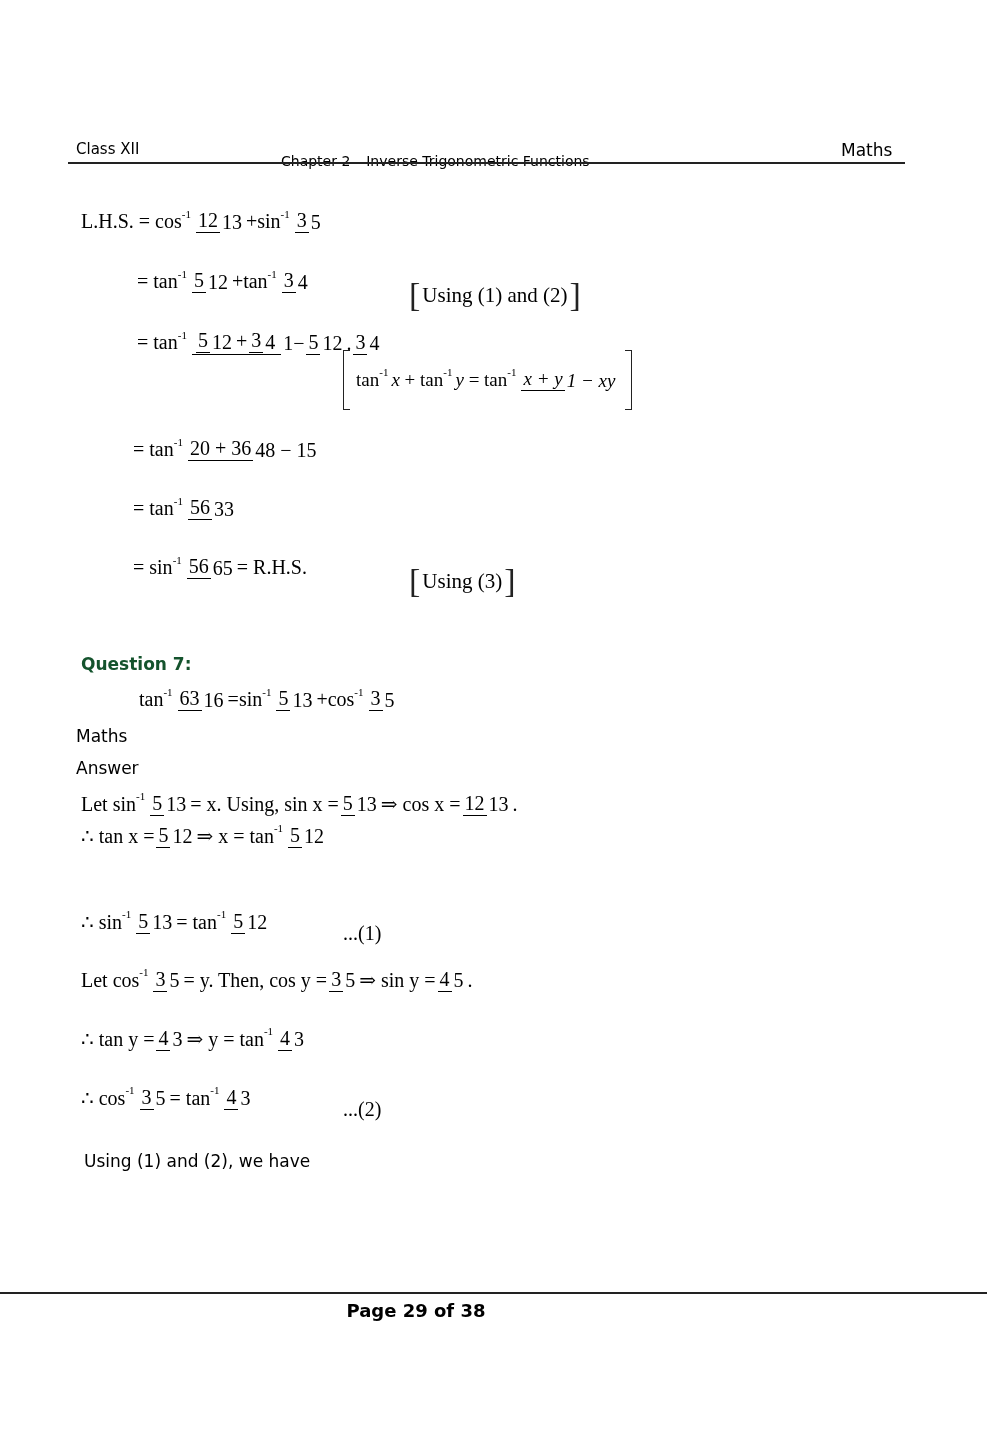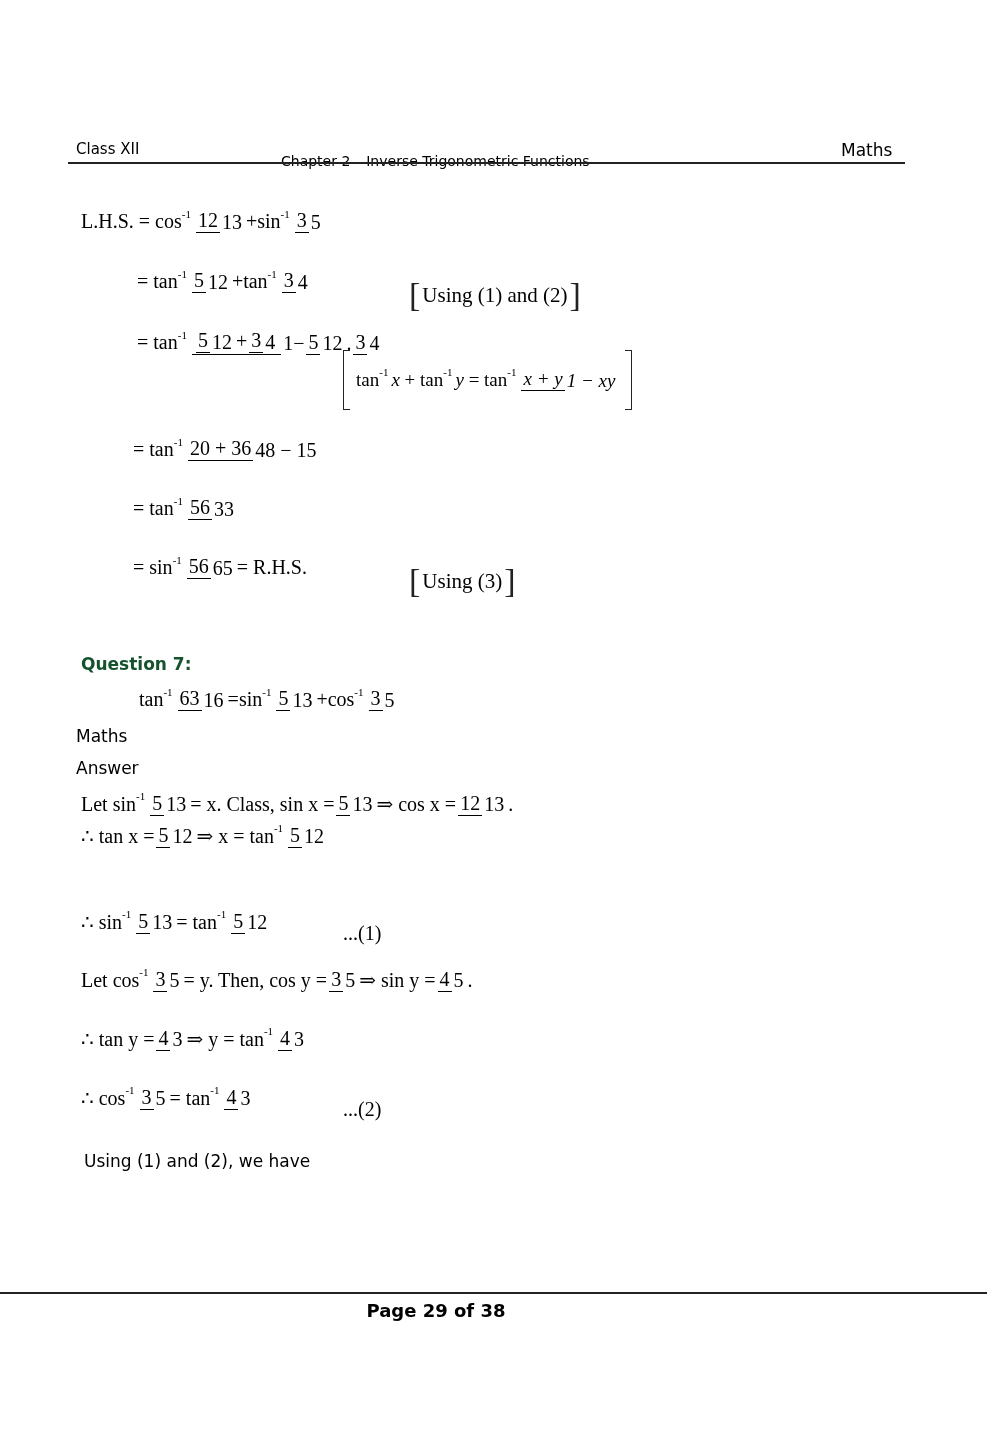--- a/index.html
+++ b/index.html
@@ -22,21 +22,21 @@
   .br-note { position:absolute; font-size:21px; display:flex; align-items:center; white-space:nowrap; }
   .sqb { font-size:34px; font-weight:200; line-height:1; margin:0 2px; color:#222; }
   .tallb { display:inline-block; width:6px; height:58px; border:1.5px solid #222; }
   .tallb.l { border-right:none; margin-right:6px; }
   .tallb.r { border-left:none; margin-left:6px; }
 
   .q-label { position:absolute; left:81px; top:654px; font-size:17px; font-weight:bold; color:#14532d; }
   .ptext { position:absolute; font-size:17px; }
 
   .foot-rule { position:absolute; left:0; top:1292px; width:987px; height:1.5px; background:#222; }
-  .footer { position:absolute; left:0; width:832px; top:1300px; text-align:center; font-size:18px; font-weight:bold;padding-left:20px; }
+  .footer { position:absolute; left:0; width:832px; top:1300px; text-align:center; font-size:18px; font-weight:bold; }
 </style>
 </head>
 <body>
 
 <div class="hdr-left sans">Class XII</div>
 <div class="hdr-center sans">Chapter 2 – Inverse Trigonometric Functions</div>
 <div class="hdr-right sans">Maths</div>
 <div class="hdr-rule"></div>
 
 <div class="mline serif" style="left:81px; top:210px;">
@@ -164,21 +164,21 @@
 </div>
 <div class="ptext sans" style="left:76px; top:758px;">Answer</div>
 
 <div class="mline serif" style="left:81px; top:792px;">
   <span>Let sin</span>
     <sup class="inv">-1</sup>
   <span class="frac">
       <span class="num">5</span>
       <span class="den">13</span>
     </span>
-  <span>= x. Class,  sin x =</span>
+  <span>= x. Using,  sin x =</span>
   <span class="frac">
       <span class="num">5</span>
       <span class="den">13</span>
     </span>
   <span>⇒ cos x =</span>
   <span class="frac">
       <span class="num">12</span>
       <span class="den">13</span>
     </span>
   <span>.</span>

